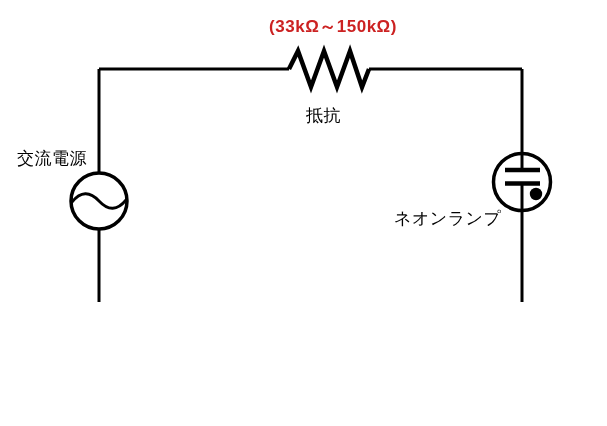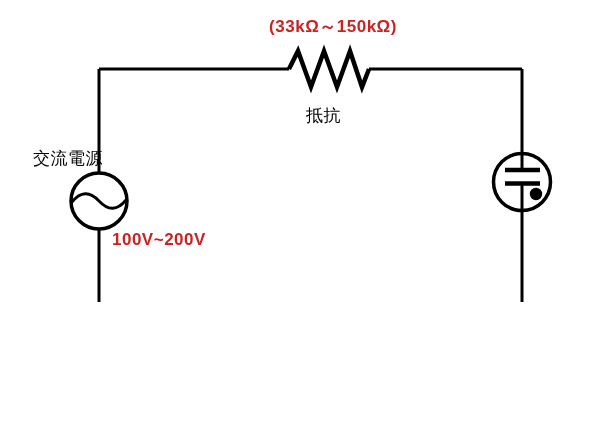--- a/index.html
+++ b/index.html
@@ -78,18 +78,18 @@
       <path d="M 505 170 H 540" stroke="#000000" stroke-width="4.5" fill="none"></path>
       <path d="M 505 183.5 H 540" stroke="#000000" stroke-width="4.5" fill="none"></path>
       <circle cx="536" cy="194" r="6.2" fill="#000000"></circle>
     </g>
   </svg>
 
   <div class="label red centered" style="left:333px; top:18px;">(33kΩ～150kΩ)</div>
 
   <div class="label" style="left:306px; top:107px;">抵抗</div>
 
-  <div class="label" style="left:17px; top:150px;margin-left:16px;">交流電源</div>
+  <div class="label" style="left:17px; top:150px;">交流電源</div>
 
-  <div class="label red" style="left:112px; top:231px;">100V~200V</div>
 
+  <div class="label" style="left:394px; top:210px;">ネオンランプ</div>
 
 </div>
 
 </body></html>

